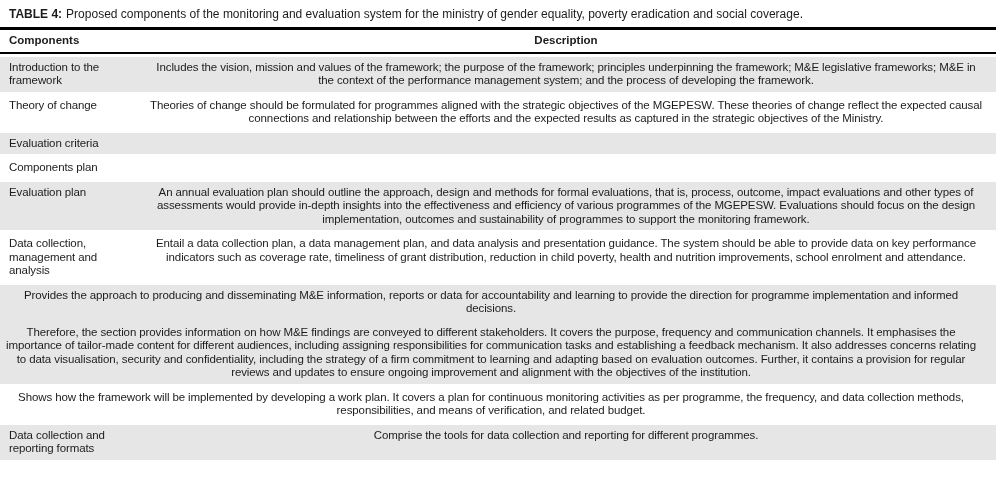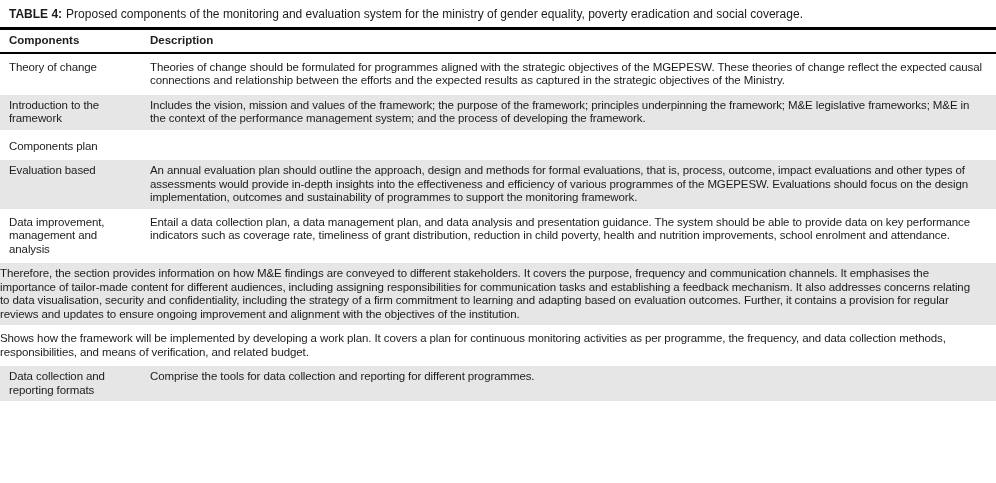--- a/index.html
+++ b/index.html
@@ -32,88 +32,91 @@
     width: 150px;
     flex: none;
     box-sizing: border-box;
     padding-left: 9px;
     padding-right: 14px;
   }
   .col-description {
     flex: 1;
     box-sizing: border-box;
     padding-right: 14px;
+    text-align: center;
   }
   .trow {
     display: flex;
     font-size: 11.5px;
     line-height: 13.5px;
     margin-top: 3px;
     letter-spacing: -0.1px;
   }
   .trow.shaded { background: #e6e6e6; }
   .trow .col-component, .trow .col-description { padding-top: 4px; padding-bottom: 4px; }
   .trow p { margin: 0; }
-  .trow p + p { }
+  .trow p + p { margin-top: 10px; }
 </style>
 </head>
 <body>
 
 <div class="page">
 
   <div class="title"><span class="title-label">TABLE 4:</span><span>Proposed components of the monitoring and evaluation system for the ministry of gender equality, poverty eradication and social coverage.</span></div>
 
   <div class="rule-thick"></div>
 
   <div class="header-row">
     <div class="col-component">Components</div>
     <div class="col-description">Description</div>
   </div>
 
   <div class="rule-mid"></div>
 
   <div>
 
+    <div class="trow shaded">
+      <div class="col-component">Introduction to the framework</div>
+      <div class="col-description">
+          <p>Includes the vision, mission and values of the framework; the purpose of the framework; principles underpinning the framework; M&amp;E legislative frameworks; M&amp;E in the context of the performance management system; and the process of developing the framework.</p>
+        </div>
+    </div>
+
     <div class="trow">
       <div class="col-component">Theory of change</div>
       <div class="col-description">
           <p>Theories of change should be formulated for programmes aligned with the strategic objectives of the MGEPESW. These theories of change reflect the expected causal connections and relationship between the efforts and the expected results as captured in the strategic objectives of the Ministry.</p>
         </div>
     </div>
 
     <div class="trow shaded">
-      <div class="col-component">Introduction to the framework</div>
-      <div class="col-description">
-          <p>Includes the vision, mission and values of the framework; the purpose of the framework; principles underpinning the framework; M&amp;E legislative frameworks; M&amp;E in the context of the performance management system; and the process of developing the framework.</p>
-        </div>
-    </div>
-
-    <div class="trow shaded">
+      <div class="col-component">Evaluation criteria</div>
     </div>
 
     <div class="trow">
       <div class="col-component">Components plan</div>
     </div>
 
     <div class="trow shaded">
-      <div class="col-component">Evaluation based</div>
+      <div class="col-component">Evaluation plan</div>
       <div class="col-description">
           <p>An annual evaluation plan should outline the approach, design and methods for formal evaluations, that is, process, outcome, impact evaluations and other types of assessments would provide in-depth insights into the effectiveness and efficiency of various programmes of the MGEPESW. Evaluations should focus on the design implementation, outcomes and sustainability of programmes to support the monitoring framework.</p>
         </div>
     </div>
 
     <div class="trow">
-      <div class="col-component">Data improvement, management and analysis</div>
+      <div class="col-component">Data collection, management and analysis</div>
       <div class="col-description">
           <p>Entail a data collection plan, a data management plan, and data analysis and presentation guidance. The system should be able to provide data on key performance indicators such as coverage rate, timeliness of grant distribution, reduction in child poverty, health and nutrition improvements, school enrolment and attendance.</p>
         </div>
     </div>
 
     <div class="trow shaded">
       <div class="col-description">
+          <p>Provides the approach to producing and disseminating M&amp;E information, reports or data for accountability and learning to provide the direction for programme implementation and informed decisions.</p>
           <p>Therefore, the section provides information on how M&amp;E findings are conveyed to different stakeholders. It covers the purpose, frequency and communication channels. It emphasises the importance of tailor-made content for different audiences, including assigning responsibilities for communication tasks and establishing a feedback mechanism. It also addresses concerns relating to data visualisation, security and confidentiality, including the strategy of a firm commitment to learning and adapting based on evaluation outcomes. Further, it contains a provision for regular reviews and updates to ensure ongoing improvement and alignment with the objectives of the institution.</p>
         </div>
     </div>
 
     <div class="trow">
       <div class="col-description">
           <p>Shows how the framework will be implemented by developing a work plan. It covers a plan for continuous monitoring activities as per programme, the frequency, and data collection methods, responsibilities, and means of verification, and related budget.</p>
         </div>
     </div>
 

